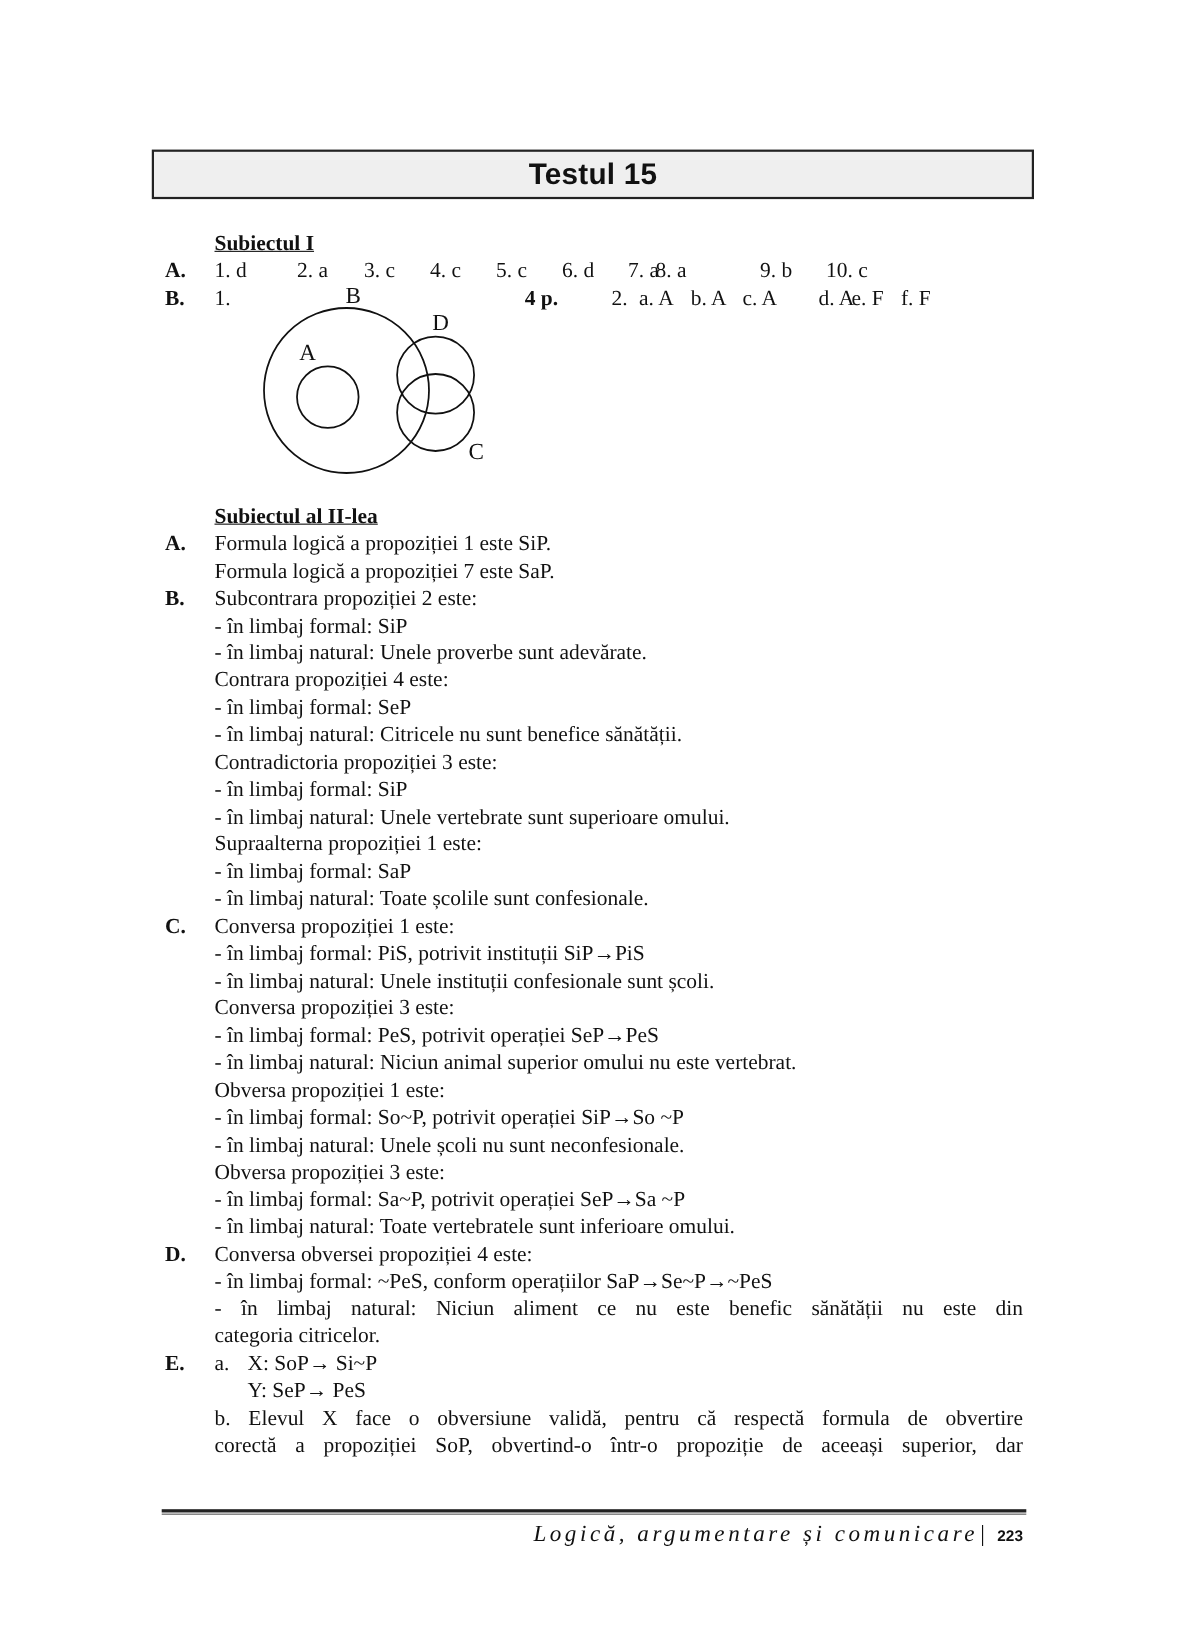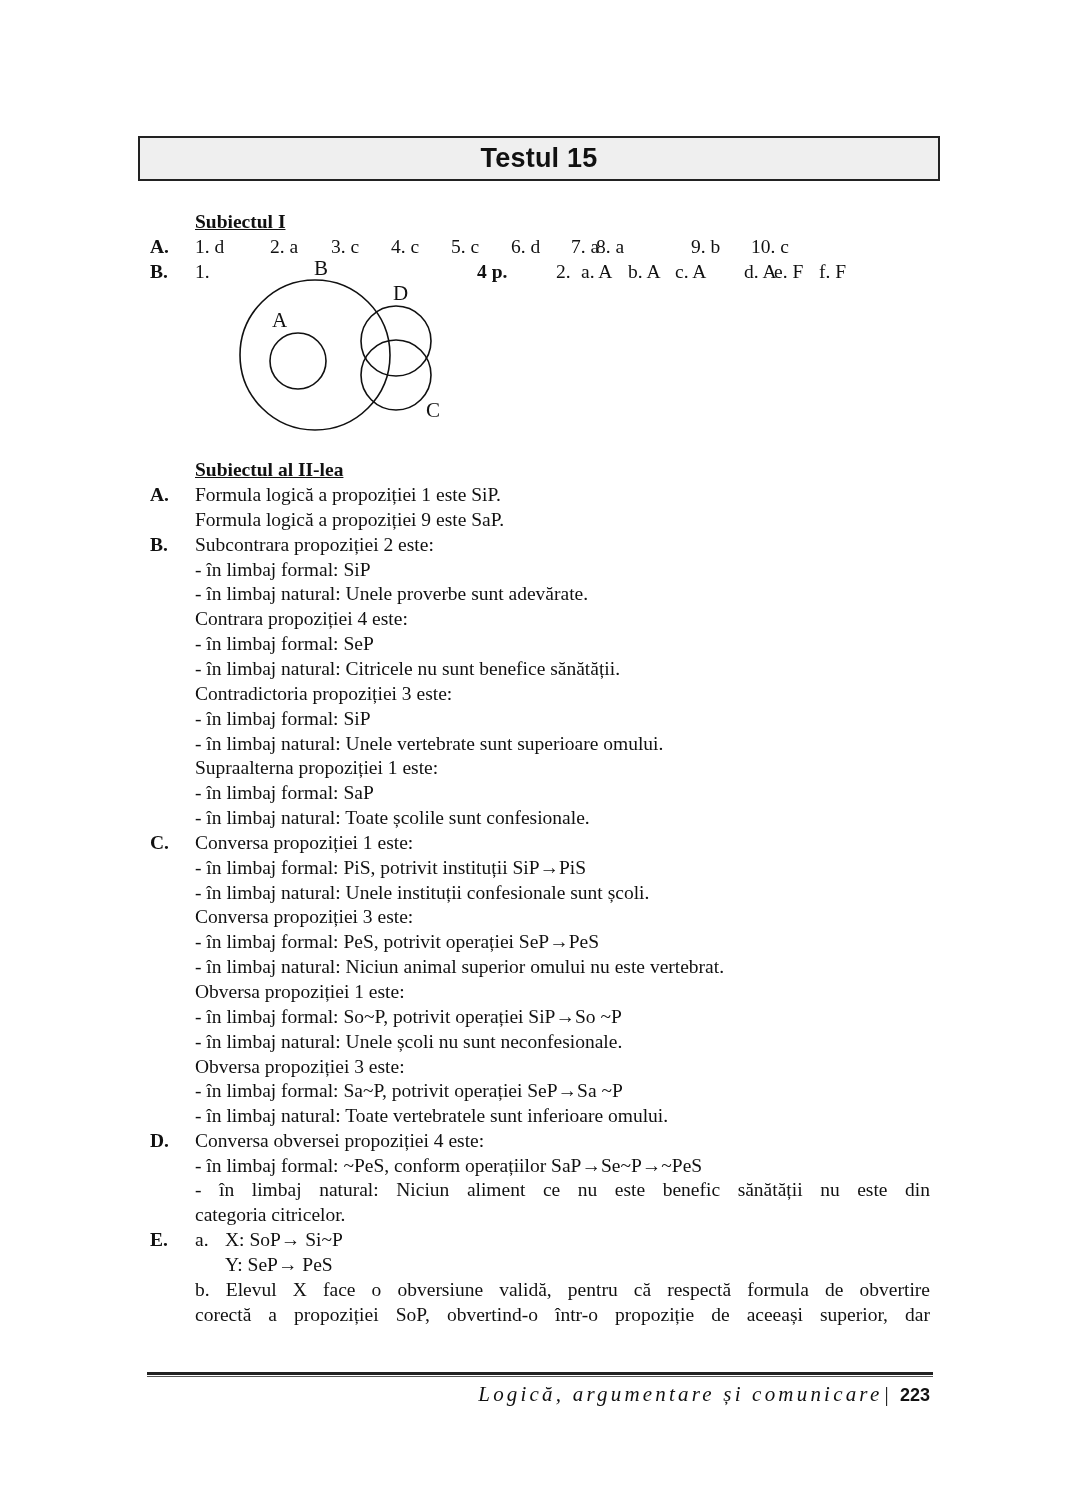--- a/index.html
+++ b/index.html
@@ -17,21 +17,21 @@
   .heading { font-weight:bold;text-decoration:underline; }
   .ans { position:absolute; }
   .just { position:absolute; left:195px; width:735px; text-align:justify; text-align-last:justify; white-space:normal; }
   .diagram { position:absolute; left:230px; top:255px; width:230px; height:180px; }
   .diagram svg text { font-family:"Liberation Serif", "DejaVu Serif", serif; font-size:21px; fill:#111; }
   .footer-rule1 { position:absolute; left:147px; top:1372px; width:786px; height:3px; background:#222; }
   .footer-rule2 { position:absolute; left:147px; top:1376px; width:786px; height:1px; background:#555; }
   .footer { position:absolute; right:150px; top:1380px; font-size:21px; line-height:28px; white-space:nowrap; }
   .footer .book { font-style:italic; letter-spacing:3.2px;margin-top:18px; }
   .footer .sep { margin:0 6px 0 2px; }
-  .footer .page { font-weight:bold; font-family:"Liberation Sans", "DejaVu Sans", sans-serif; font-size:18px; }
+  .footer .page { font-weight:bold; font-family:"Liberation Sans", "DejaVu Sans", sans-serif; font-size:14px; }
 </style>
 </head>
 <body>
 
 <div class="title-box">
   <span>Testul 15</span>
 </div>
 
 <div class="line" style="top:210px;">
   <span class="txt heading">Subiectul I</span>
@@ -83,21 +83,21 @@
   <span class="txt heading">Subiectul al II-lea</span>
 </div>
 
 <div id="s2-lines">
     <div class="line" style="top: 483px;">
       <span class="lbl">A.</span>
       <span class="txt">Formula logică a propoziției 1 este SiP.</span>
     </div>
     <div class="line" style="top: 507.85px;">
       <span class="lbl"></span>
-      <span class="txt">Formula logică a propoziției 9 este SaP.</span>
+      <span class="txt">Formula logică a propoziției 7 este SaP.</span>
     </div>
     <div class="line" style="top: 532.7px;">
       <span class="lbl">B.</span>
       <span class="txt">Subcontrara propoziției 2 este:</span>
       <span class="pts"></span>
     </div>
     <div class="line" style="top: 557.55px;">
       <span class="lbl"></span>
       <span class="txt">- în limbaj formal: SiP</span>
     </div>

